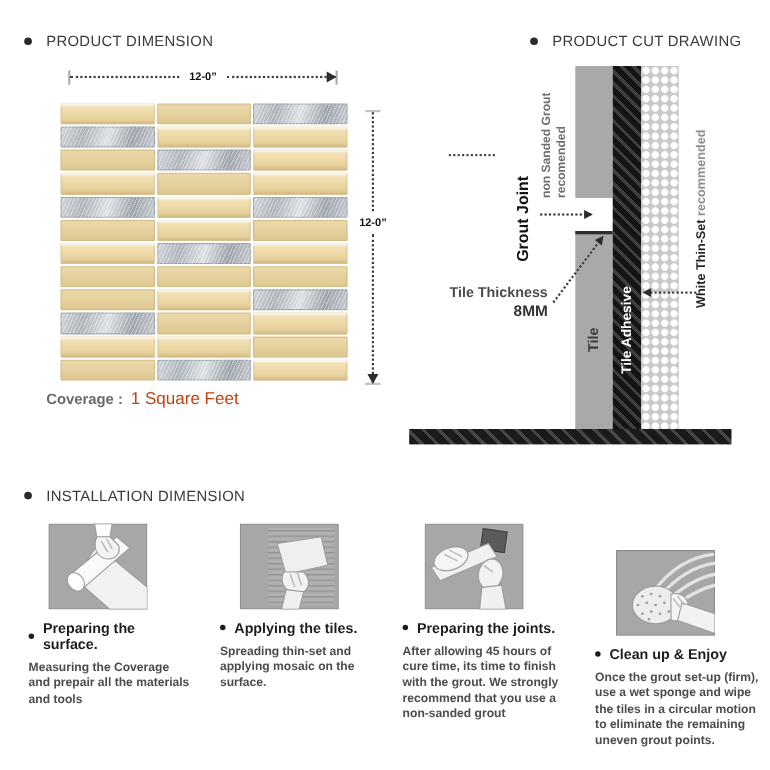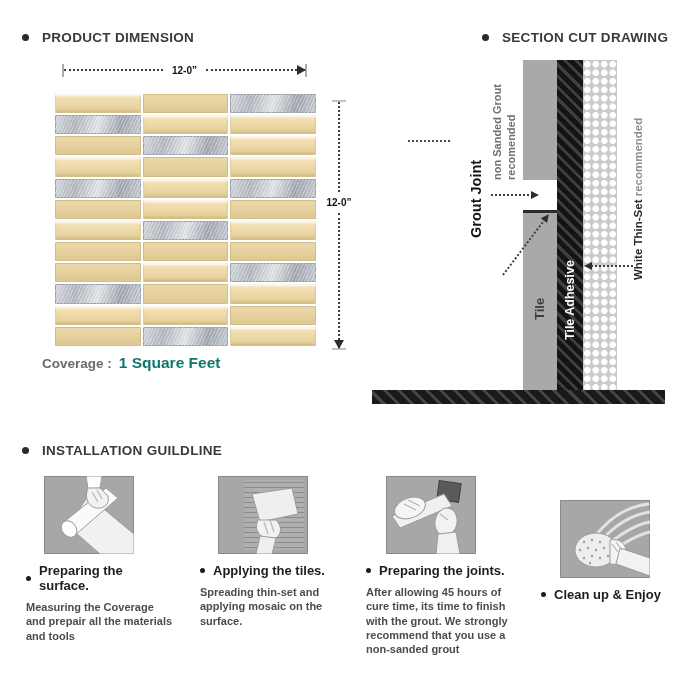--- a/index.html
+++ b/index.html
@@ -1,20 +1,20 @@
 <!DOCTYPE html>
 <html style="--glass-tile: #e4cf9c; --glass-tile-bright: #f0deb2; --metal-tile: #b4b8bf; --diagram-tile-gray: #a9a9a9; --adhesive-black: #1e1e1e; --thinset-gray: #c9c9c9; --substrate-dark: #262626; --text-dark: #3a3a3a; --text-gray: #6e6e6e;"><head>
 <meta charset="utf-8">
 <style>
   html,body{margin:0;padding:0;}
   body{width:700px;height:700px;background:#fff;font-family:"Liberation Sans",sans-serif;position:relative;overflow:hidden;}
   .page{position:absolute;inset:0;}
 
   
-  .heading{position:absolute;display:flex;align-items:center;gap:13px;font-weight:bold;font-size:13.5px;color:#3a3a3a;letter-spacing:.3px;}
+  .heading{position:absolute;display:flex;align-items:center;gap:13px;font-weight:normal;font-size:13.5px;color:#3a3a3a;letter-spacing:.3px;}
   .heading .dot{width:7px;height:7px;border-radius:50%;background:#2b2b2b;flex:none;}
 
   
   .hdim{position:absolute;left:62px;top:62px;width:245px;height:16px;display:flex;align-items:center;}
   .tick-v{width:2px;height:13px;background:#ababab;flex:none;}
   .dash-h{flex:1;height:0;border-top:2px dotted #3c3c3c;position:relative;}
   .dash-h.arrow-right::after{content:"";position:absolute;right:-1px;top:-6px;width:0;height:0;border-left:9px solid #2d2d2d;border-top:5px solid transparent;border-bottom:5px solid transparent;}
   .dim-label{font-size:10px;font-weight:bold;color:#101010;padding:0 9px;white-space:nowrap;}
 
   
@@ -30,21 +30,21 @@
   .tile-grid{position:absolute;left:55px;top:94px;width:261px;height:252px;display:grid;grid-template-columns:repeat(3,1fr);grid-template-rows:repeat(12,1fr);gap:2px;}
   .tile{position:relative;border-radius:1px;}
   .tile--glass{background:linear-gradient(180deg,#ecd9ab 0%,#e4cf9c 60%,#dcc791 100%);box-shadow:inset 0 0 0 1px #d3bd87;}
   .tile--glass-hi{background:linear-gradient(180deg,#f6e6bd 0%,#eedaa9 45%,#e2cc96 100%);box-shadow:inset 0 2px 2px rgba(255,255,255,.85),inset 0 0 0 1px #d6c08a,inset 0 -2px 3px rgba(150,120,60,.28);}
   .tile--metal{background:linear-gradient(105deg,#d2d6da 0%,#aeb3ba 25%,#dde1e4 50%,#9da3ab 75%,#c6cad0 100%);box-shadow:inset 0 0 0 1px #9aa0a7;}
   .tile--metal::after{content:"";position:absolute;inset:0;background:repeating-linear-gradient(115deg,rgba(255,255,255,.35) 0 1px,rgba(255,255,255,0) 1px 3px);}
 
   
   .coverage{position:absolute;left:42px;top:354px;display:flex;align-items:baseline;gap:7px;justify-content:center;}
   .cov-label{font-weight:bold;font-size:13.5px;color:#6a6a6a;}
-  .cov-value{font-weight:bold;font-size:15.5px;color:#0f766e;}
+  .cov-value{font-weight:normal;font-size:15.5px;color:#c2410c;}
 
   
   #section-cut{position:absolute;left:370px;top:28px;width:315px;height:390px;}
   .sc{position:absolute;}
   .sc-tile{background:#a9a9a9;}
   .sc-tile-upper{left:153px;top:32px;width:34px;height:120px;}
   .sc-tile-lower{left:153px;top:182px;width:34px;height:180px;border-top:3px solid #2c2c2c;box-sizing:border-box;}
   .sc-adhesive{left:187px;top:32px;width:26px;height:330px;background:repeating-linear-gradient(45deg,#141414 0 5px,#3e3e3e 5px 8px);}
   .sc-thinset{left:213px;top:32px;width:34px;height:330px;background-color:#c9c9c9;background-image:radial-gradient(circle at 4.25px 4.25px,#ffffff 3px,rgba(255,255,255,0) 3.6px);background-size:8.5px 8.5px;}
   .sc-substrate{left:2px;top:362px;width:293px;height:14px;background:repeating-linear-gradient(45deg,#1a1a1a 0 7px,#454545 7px 10px);}
@@ -142,46 +142,50 @@
     <span class="tick-h"></span>
   </div>
 
   <div class="coverage">
     <span class="cov-label">Coverage :</span>
     <span class="cov-value">1 Square Feet</span>
   </div>
 
   <div class="heading" style="left:482px;top:30px;">
     <span class="dot"></span>
-    <span>SECTION CUT DRAWING</span>
+    <span>PRODUCT CUT DRAWING</span>
   </div>
 
   <div id="section-cut">
     <div class="sc dash-fragment"></div>
     <div class="sc sc-tile sc-tile-upper"></div>
     <div class="sc sc-tile sc-tile-lower"></div>
     <div class="sc sc-adhesive"></div>
     <div class="sc sc-thinset"></div>
     <div class="sc sc-substrate"></div>
 
     <div class="vlabel grout-joint-label">Grout Joint</div>
     <div class="vlabel grout-note"><span>non Sanded Grout</span><br><span>recomended</span></div>
     <div class="vlabel tile-word">Tile</div>
     <div class="vlabel adhesive-word">Tile Adhesive</div>
     <div class="vlabel thinset-label"><span>White Thin-Set </span><span class="gray">recommended</span></div>
 
+    <div class="thickness-label">
+      <span class="thickness-l1">Tile Thickness</span>
+      <span class="thickness-l2">8MM</span>
+    </div>
 
     <div class="dotarrow right grout-arrow"></div>
     <div class="dotarrow right thickness-arrow"></div>
     <div class="dotarrow left thinset-arrow"></div>
   </div>
 
   <div class="heading" style="left:22px;top:443px;">
     <span class="dot"></span>
-    <span>INSTALLATION GUILDLINE</span>
+    <span>INSTALLATION DIMENSION</span>
   </div>
 
   <div class="step" style="left:26px;width:150px;">
     <div class="illus" style="margin-left:18px;">
       <svg viewBox="0 0 90 78" width="90" height="78">
         <rect x="0.5" y="0.5" width="89" height="77" fill="#a7a7a7" stroke="#8a8a8a"></rect>
         <polygon points="44,20 90,58 90,78 56,78 24,50" fill="#f1f1f1" stroke="#9b9b9b"></polygon>
         <polygon points="20,46 62,12 74,22 30,60" fill="#fafafa" stroke="#9b9b9b"></polygon>
         <ellipse cx="25" cy="53" rx="7" ry="9" transform="rotate(-38 25 53)" fill="#ffffff" stroke="#9b9b9b"></ellipse>
         <path d="M42,0 L58,0 L56,12 L44,13 Z" fill="#fdfdfd" stroke="#9b9b9b"></path>
@@ -261,15 +265,16 @@
         </g>
         <path d="M50,40 C60,38 66,44 66,52 C66,60 58,66 50,64 Z" fill="#f4f4f4" stroke="#9b9b9b"></path>
         <polygon points="60,48 90,58 90,76 56,64" fill="#f2f2f2" stroke="#9b9b9b"></polygon>
         <path d="M52,44 L58,52 M56,42 L62,50" stroke="#b5b5b5" stroke-width="1.2" fill="none"></path>
       </svg>
     </div>
     <div class="step-title">
       <span class="sdot"></span>
       <span>Clean up &amp; Enjoy</span>
     </div>
+    <div class="step-body">Once the grout set-up (firm), use a wet sponge and wipe the tiles in a circular motion to eliminate the remaining uneven grout points.</div>
   </div>
 
 </div>
 
 </body></html>

